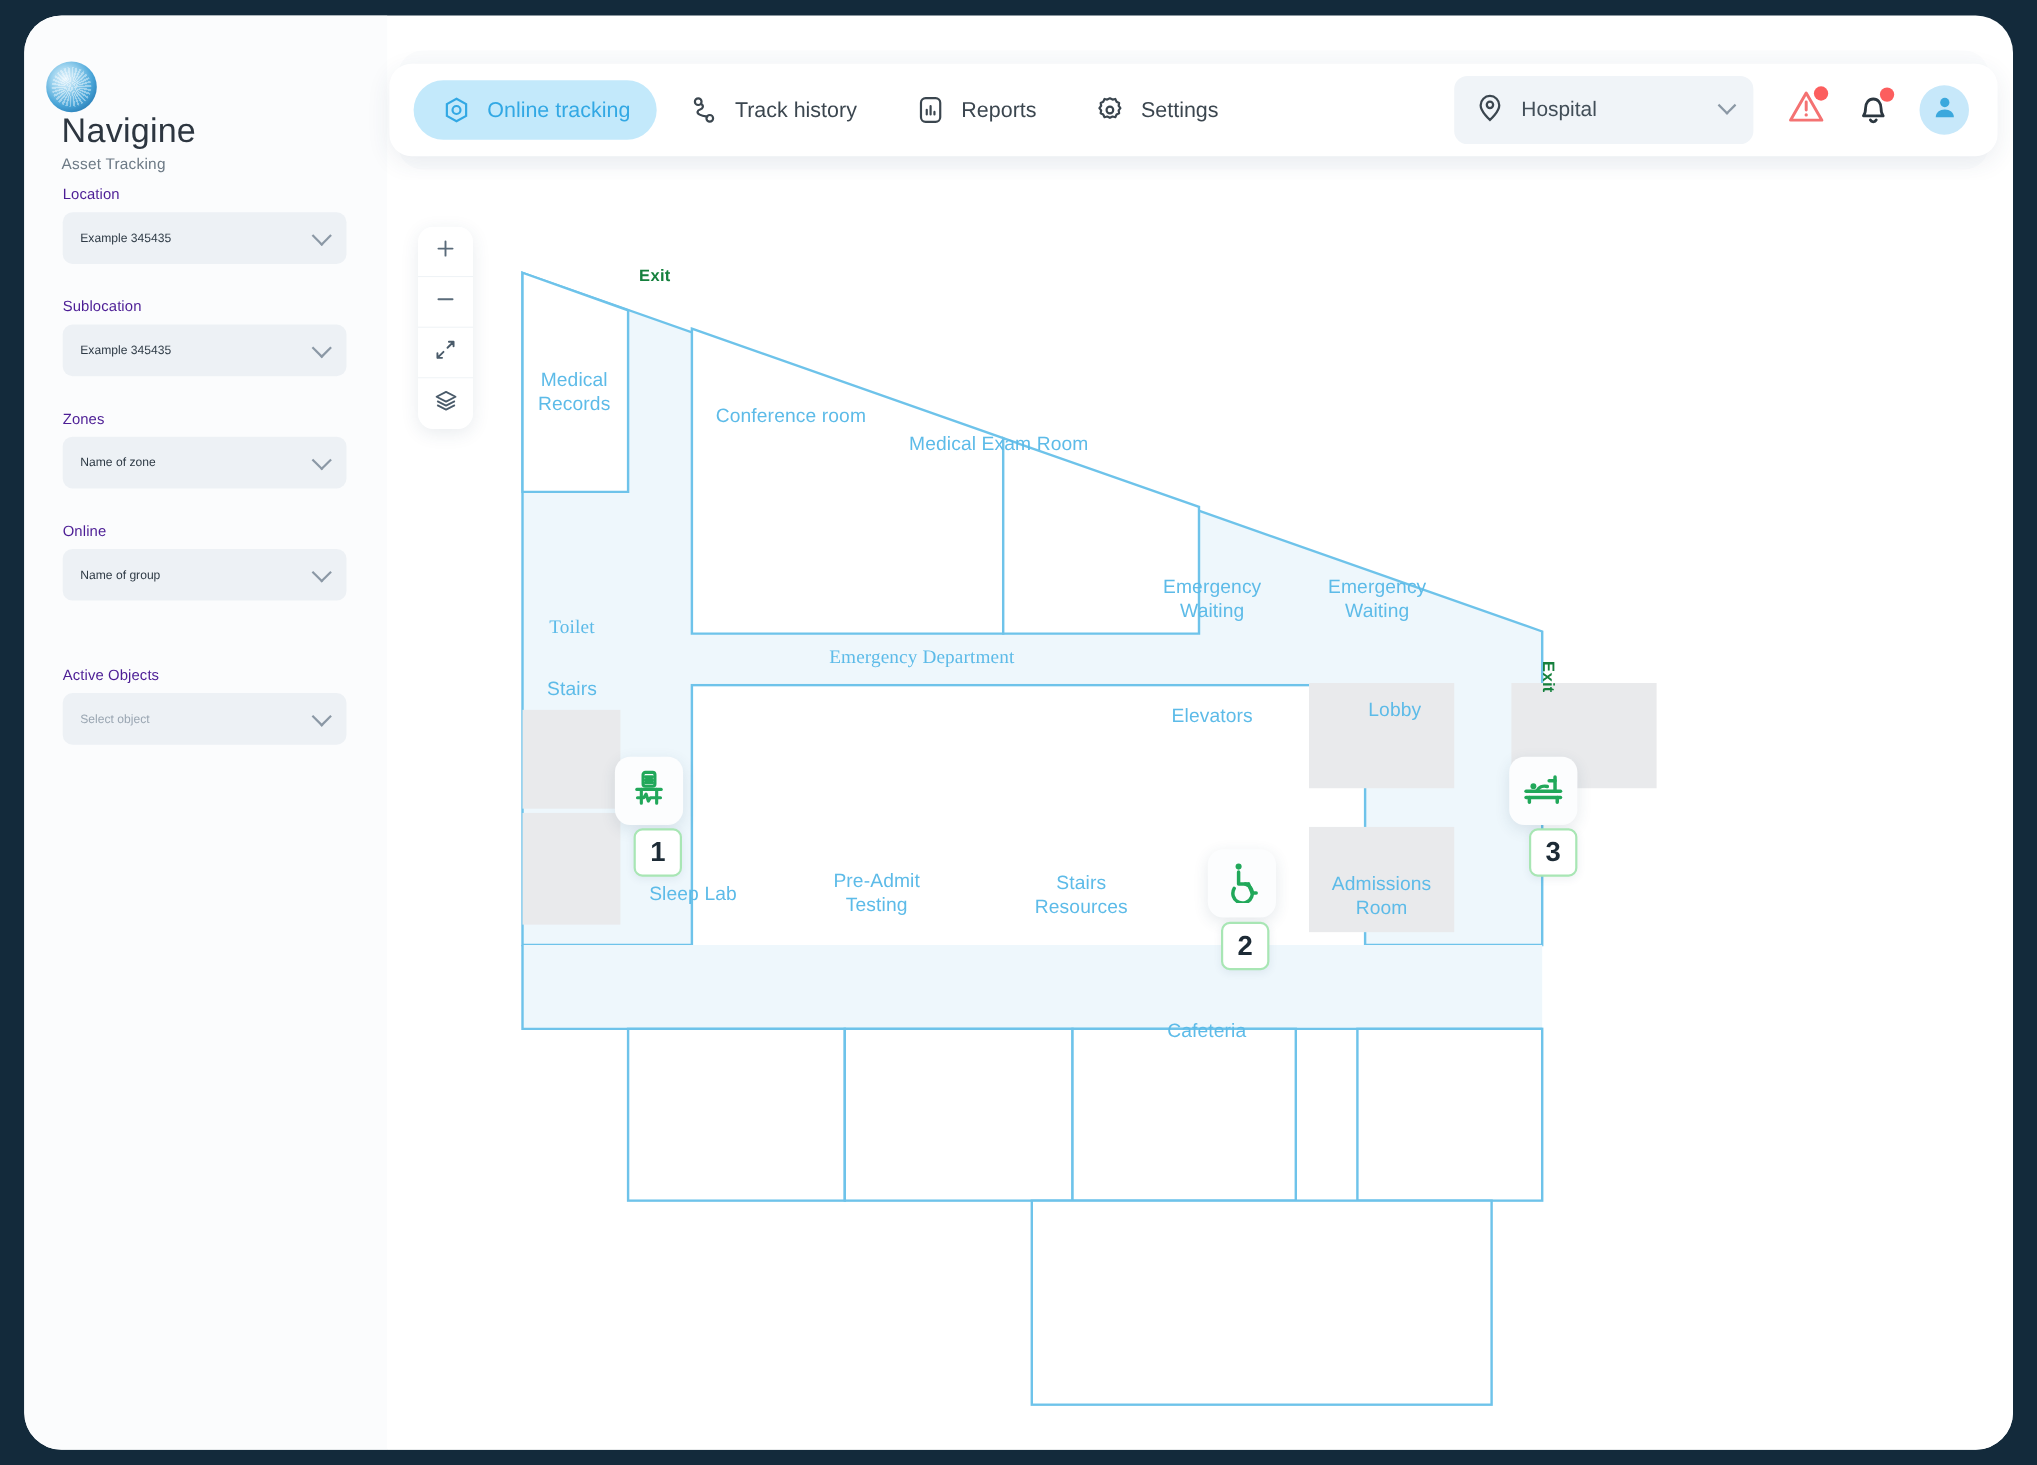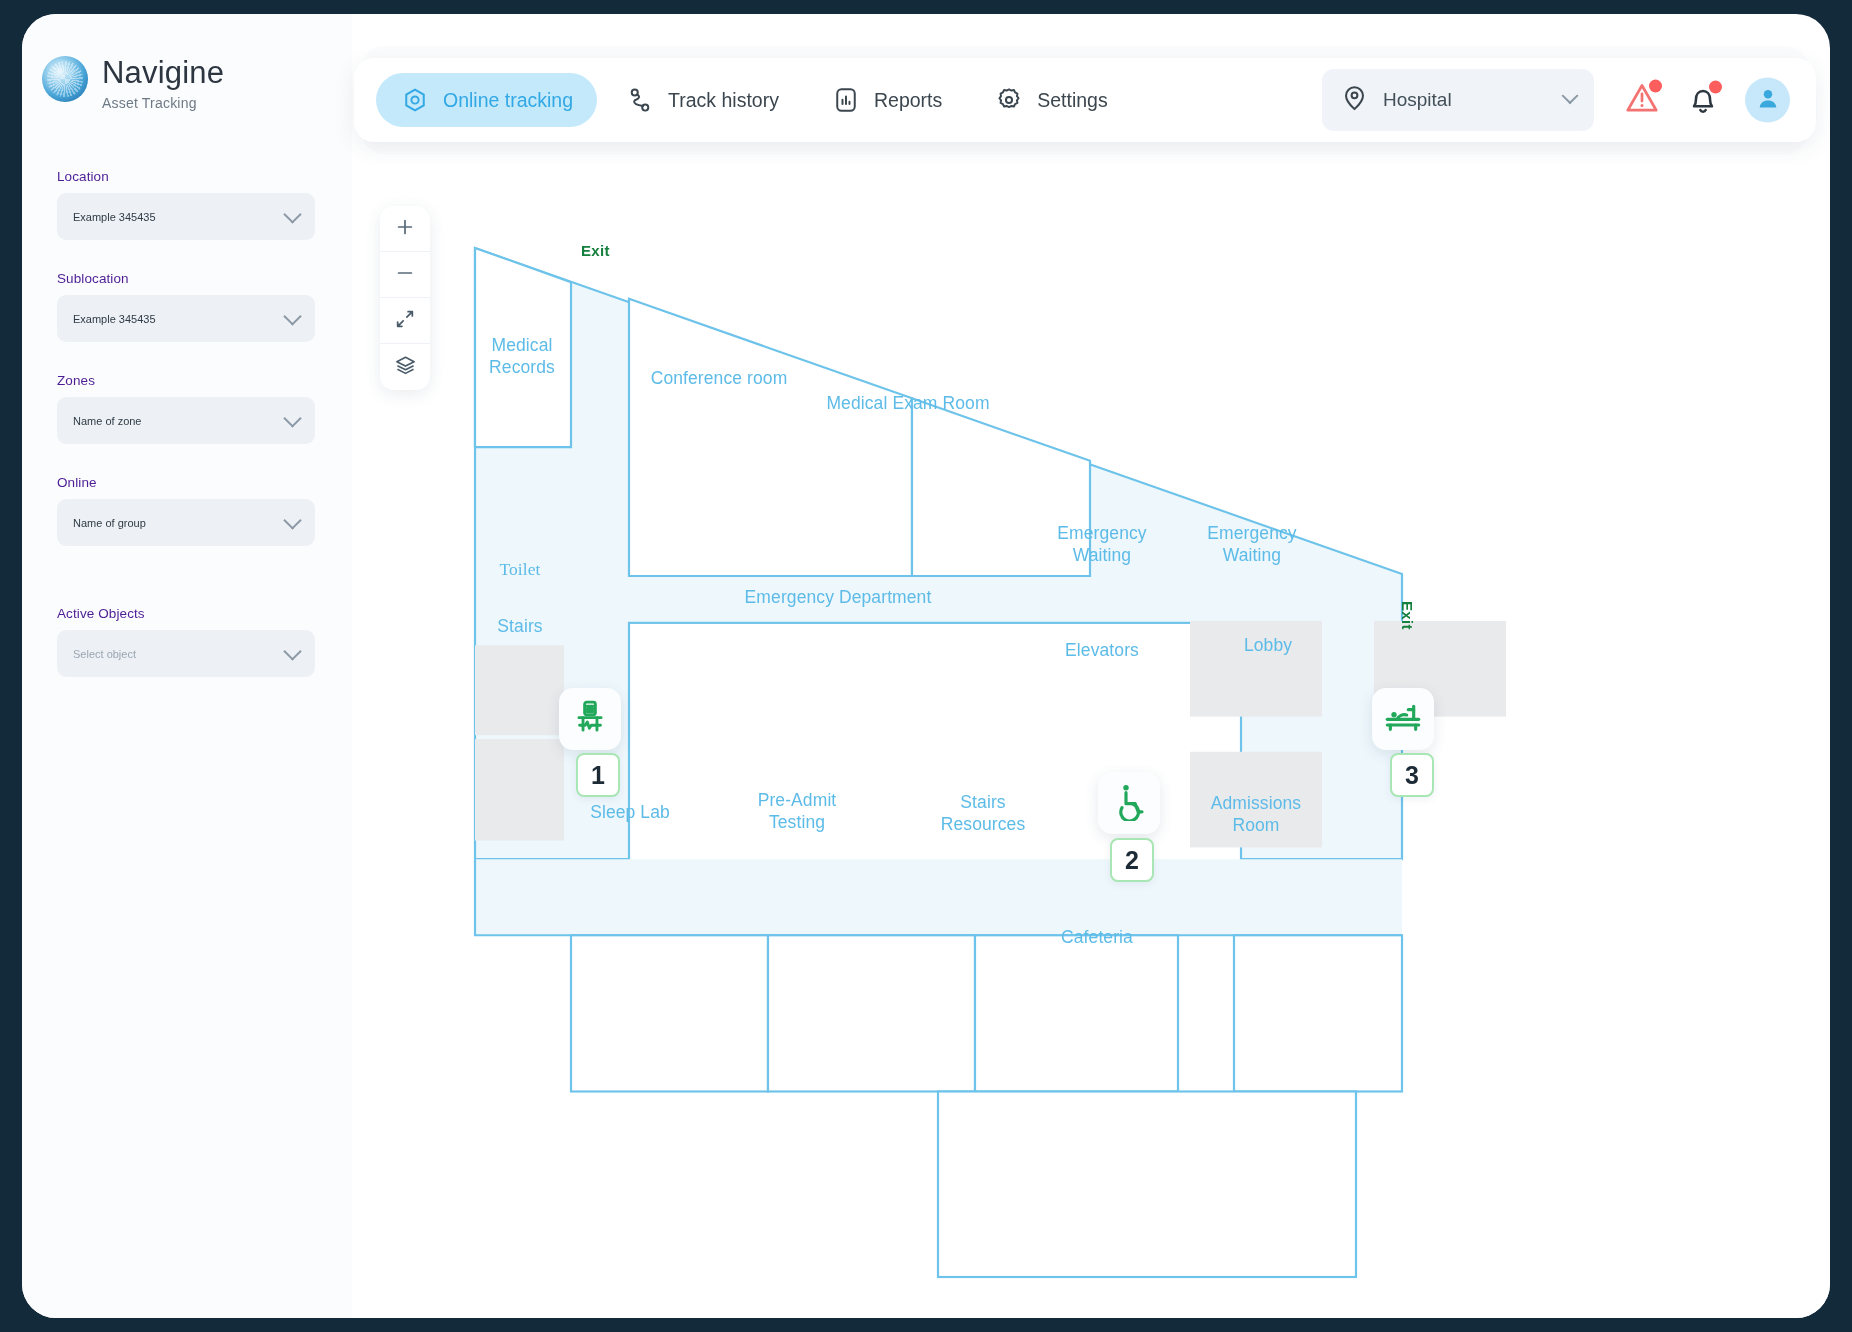--- a/index.html
+++ b/index.html
@@ -18,21 +18,21 @@
     border-radius: 34px;
     overflow: hidden;
   }
 
   
   #sidebar {
     position: absolute; left: 0; top: 0;
     width: 330px; height: 100%;
     background: #fbfcfd;
   }
-  #brand { position: absolute; left: 20px; top: 42px; display: flex; align-items: flex-start; }
+  #brand { position: absolute; left: 20px; top: 42px; display: flex; align-items: flex-start; flex-direction: column; }
   #brand-logo {
     width: 46px; height: 46px; border-radius: 50%;
     background: radial-gradient(circle at 38% 34%, #eaf6fd 0%, #9fd4ef 28%, #4aa6d9 58%, #2a7fb8 80%, #1d6ba0 100%);
     position: relative; flex: none;
   }
   #brand-logo::after {
     content: ""; position: absolute; inset: 5px; border-radius: 50%;
     background:
       repeating-conic-gradient(from 0deg, rgba(255,255,255,.40) 0deg 6deg, rgba(255,255,255,0) 6deg 12deg);
     mix-blend-mode: screen;
@@ -353,21 +353,21 @@
     </svg>
 
     <span class="exit-label" style="left:229px; top:78px;">Exit</span>
     <span class="exit-label" style="left:1047px; top:437px; writing-mode: vertical-rl;">Exit</span>
 
     <span class="room-label" style="left:130px; top:170px; width:80px;">Medical Records</span>
     <span class="room-label" style="left:287px; top:203px; width:160px;">Conference room</span>
     <span class="room-label" style="left:466px; top:228px; width:180px;">Medical Exam Room</span>
     <span class="room-label" style="left:130px; top:394px; width:76px;font-family:Liberation Serif, serif;">Toilet</span>
     <span class="room-label" style="left:130px; top:451px; width:76px;">Stairs</span>
-    <span class="room-label" style="left:366px; top:422px; width:240px;">Emergency Department</span>
+    <span class="room-label" style="left:366px; top:422px; width:240px;font-family:Liberation Serif, serif;">Emergency Department</span>
     <span class="room-label" style="left:698px; top:358px; width:104px;">Emergency Waiting</span>
     <span class="room-label" style="left:848px; top:358px; width:104px;">Emergency Waiting</span>
     <span class="room-label" style="left:697px; top:475px; width:106px;">Elevators</span>
     <span class="room-label" style="left:868px; top:470px; width:96px;">Lobby</span>
     <span class="room-label" style="left:215px; top:637px; width:126px;">Sleep Lab</span>
     <span class="room-label" style="left:390px; top:625px; width:110px;">Pre-Admit Testing</span>
     <span class="room-label" style="left:575px; top:627px; width:112px;">Stairs Resources</span>
     <span class="room-label" style="left:845px; top:628px; width:118px;">Admissions Room</span>
     <span class="room-label" style="left:690px; top:762px; width:110px;">Cafeteria</span>
 

